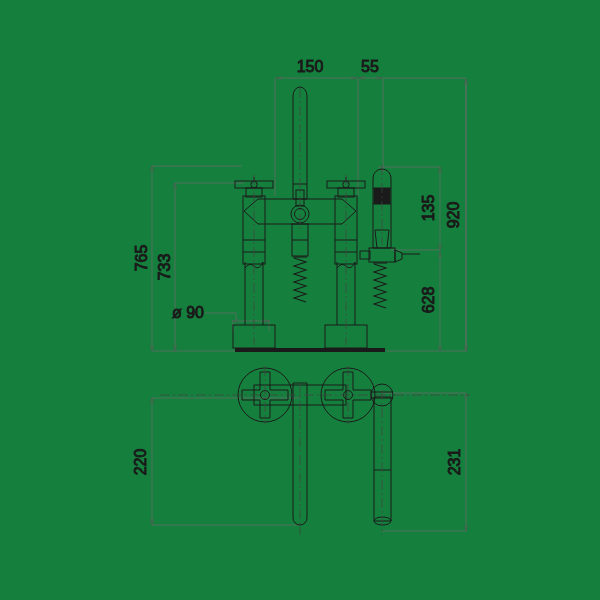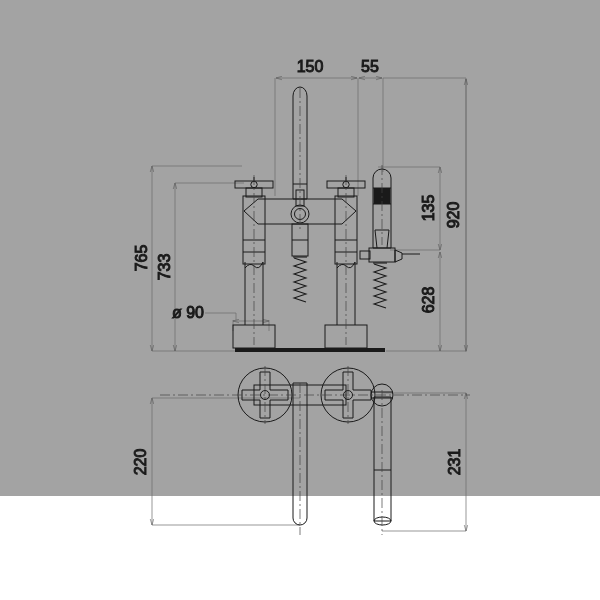--- a/index.html
+++ b/index.html
@@ -1,18 +1,18 @@
 <!DOCTYPE html>
 <html><head>
 <meta charset="utf-8">
 <style>
   html,body{margin:0;padding:0;background:#ffffff;}
   body{width:600px;height:600px;overflow:hidden;
        font-family:"Liberation Sans",sans-serif;}
-  #stage{position:relative;width:600px;height:496px;background:#a3a3a3;}
+  #stage{position:relative;width:600px;height:600px;background:#15803d;}
   svg{display:block;}
   text{font-family:"Liberation Sans",sans-serif;fill:#1a1a1a;}
 </style>
 </head>
 <body>
 
 <div id="stage">
 <svg width="600" height="600" viewBox="0 0 600 600">
 
   <defs>

